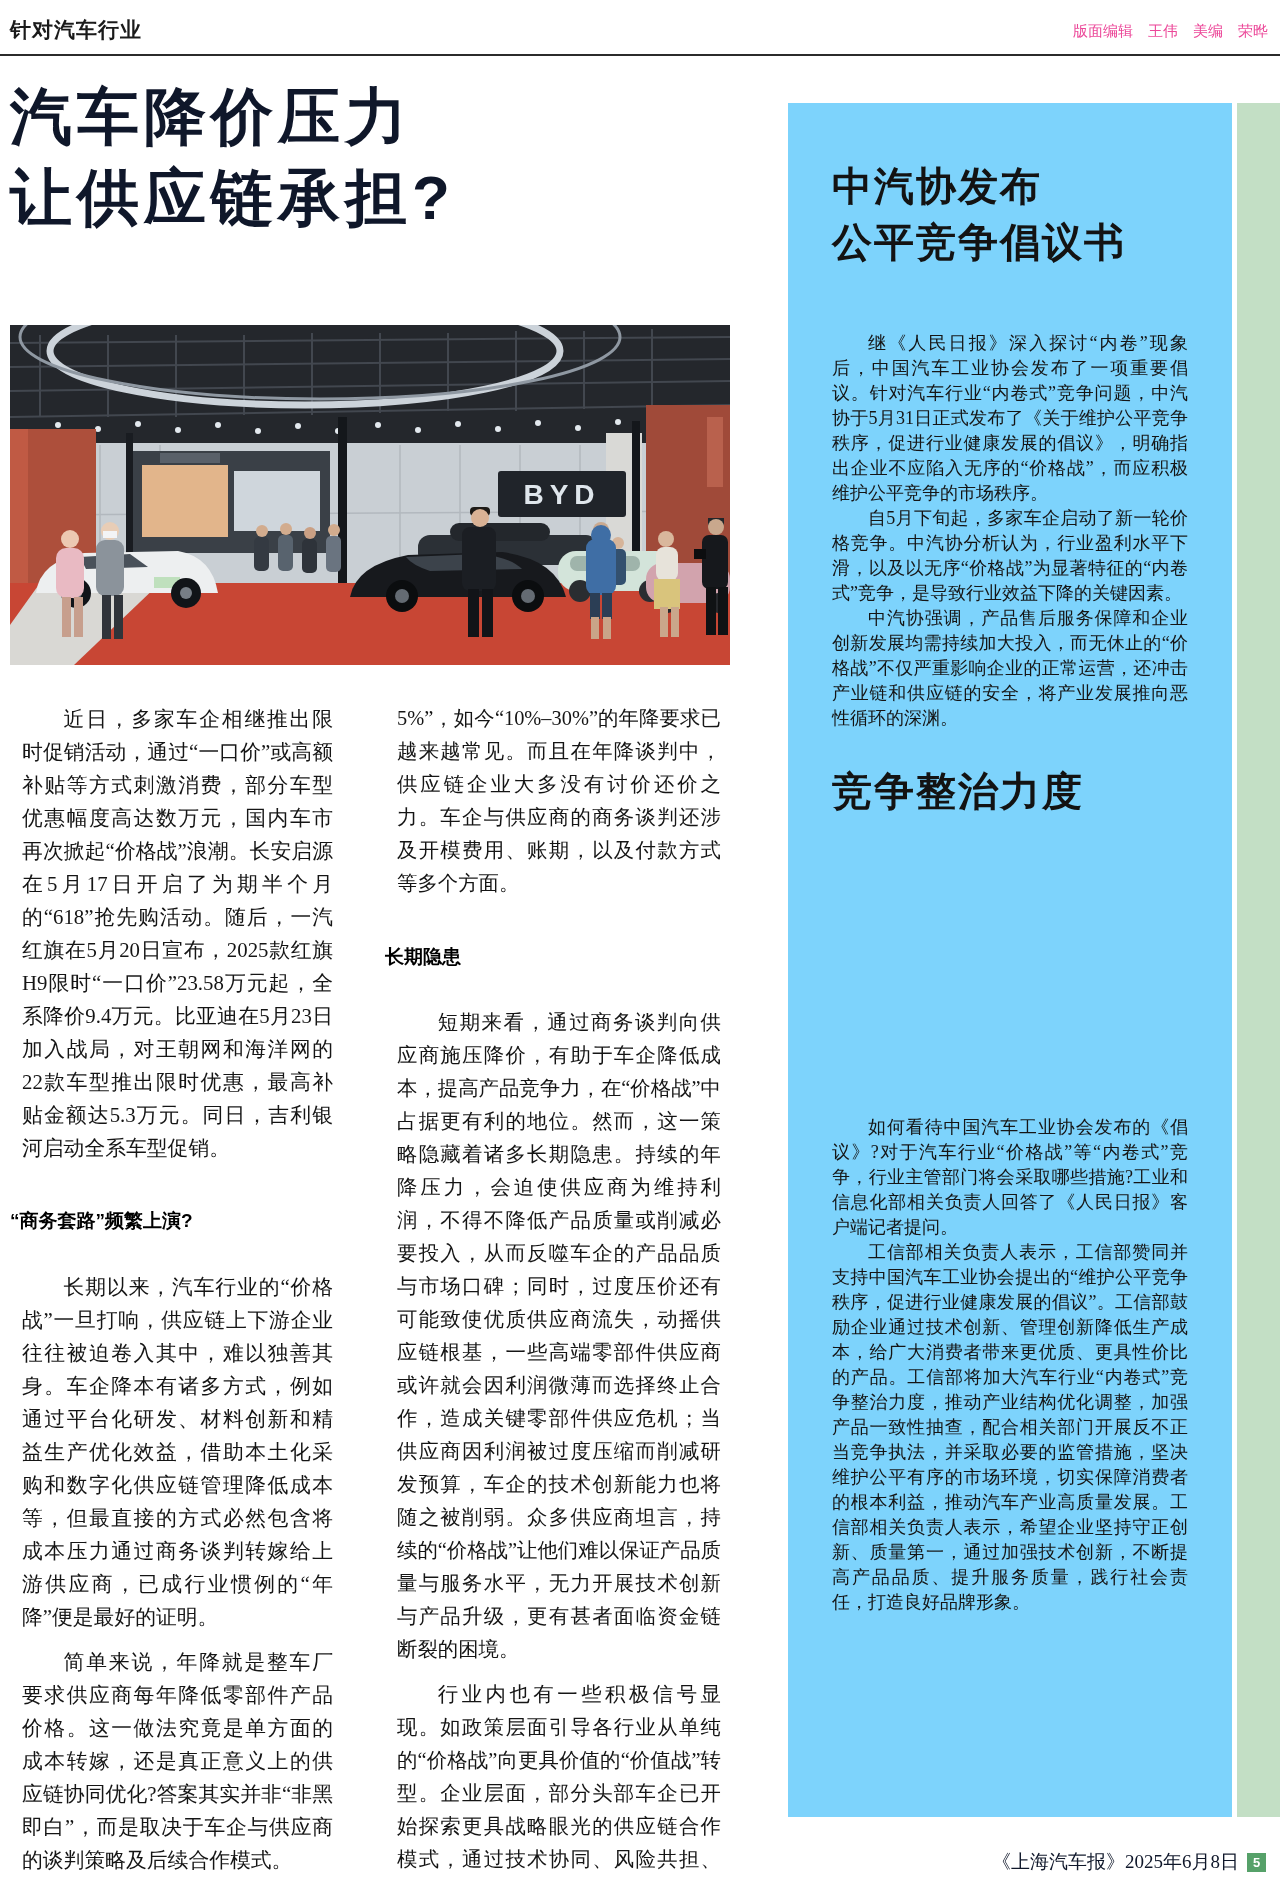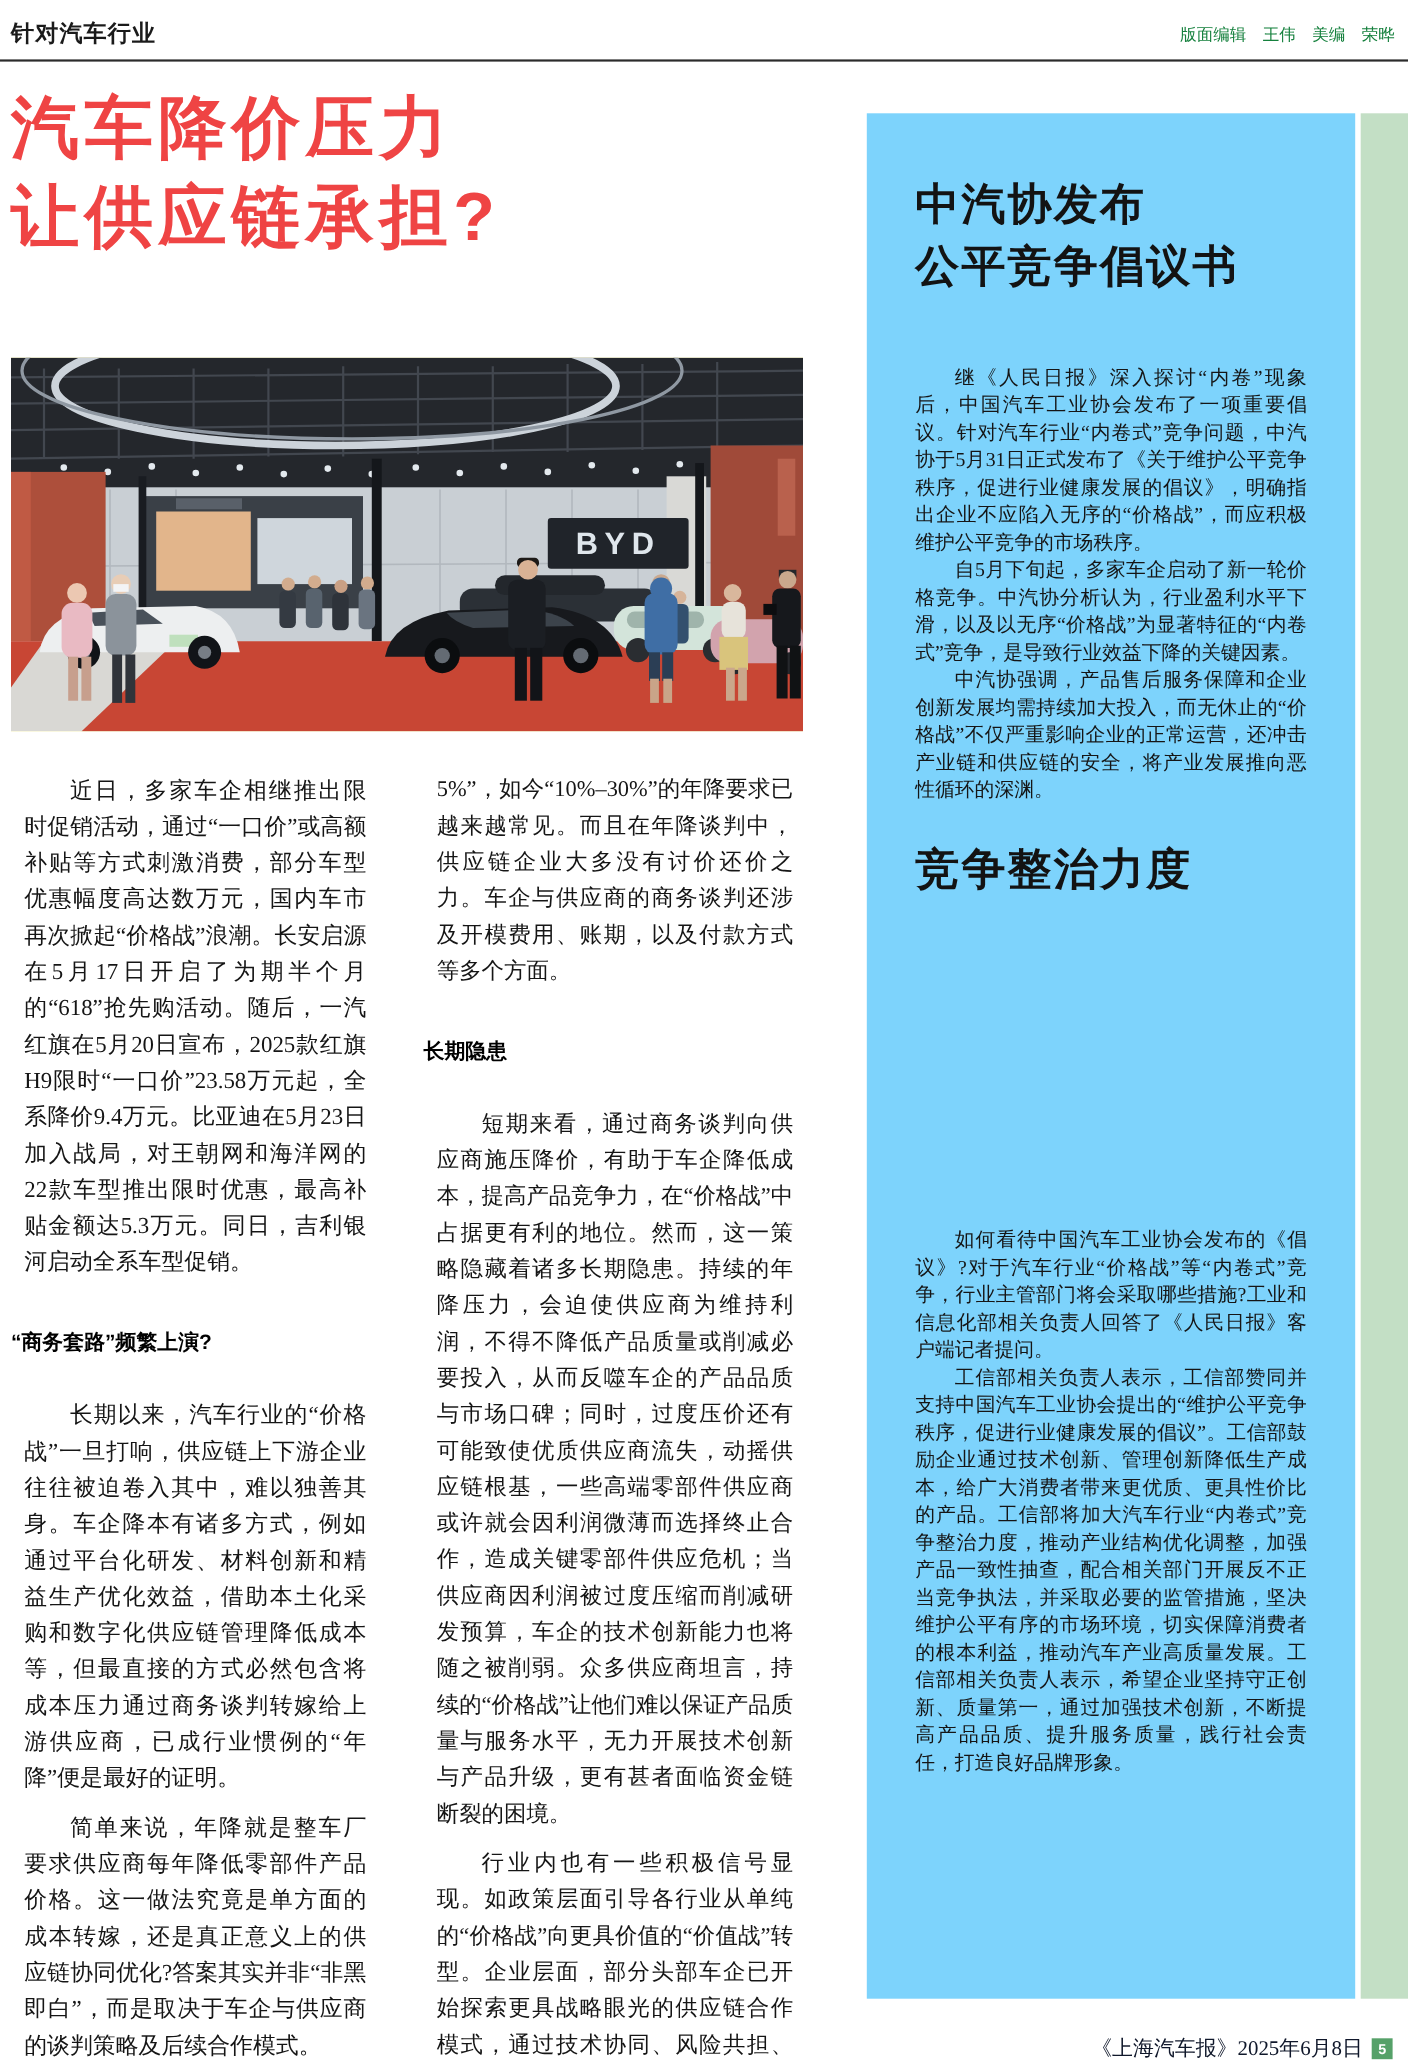--- a/index.html
+++ b/index.html
@@ -4,26 +4,26 @@
 <style>
   html,body{margin:0;padding:0;background:#ffffff;}
   body{width:1280px;height:1878px;position:relative;overflow:hidden;
        font-family:"Liberation Serif", serif;color:#111;}
   .abs{position:absolute;}
 
   
   .masthead-left{left:10px;top:16px;font-family:"Liberation Sans",sans-serif;
       font-weight:bold;font-size:21px;letter-spacing:1px;color:#1a1a1a;}
   .masthead-right{right:12px;top:22px;font-family:"Liberation Sans",sans-serif;
-      font-size:15px;color:#15803d;}
+      font-size:15px;color:#ec4899;}
   .top-rule{left:0;top:54px;width:1280px;height:2px;background:#2b2b2b;}
 
   
   .headline{left:10px;top:76px;font-family:"Liberation Sans",sans-serif;
-      font-weight:900;font-size:62px;line-height:81px;letter-spacing:5px;color:#ef4444;}
+      font-weight:900;font-size:62px;line-height:81px;letter-spacing:5px;color:#0f172a;}
 
   
   .photo{left:10px;top:325px;width:720px;height:340px;overflow:hidden;background:#fef9c3;}
 
   
   .col{top:690px;font-size:20.8px;line-height:33px;text-align:justify;color:#151515;}
   .col1{left:10px;width:335px;}
   .col2{left:385px;width:348px;font-size:20.4px;}
   .col p{margin:12px;text-indent:2em;}
   .col p.noindent{text-indent:0;}

